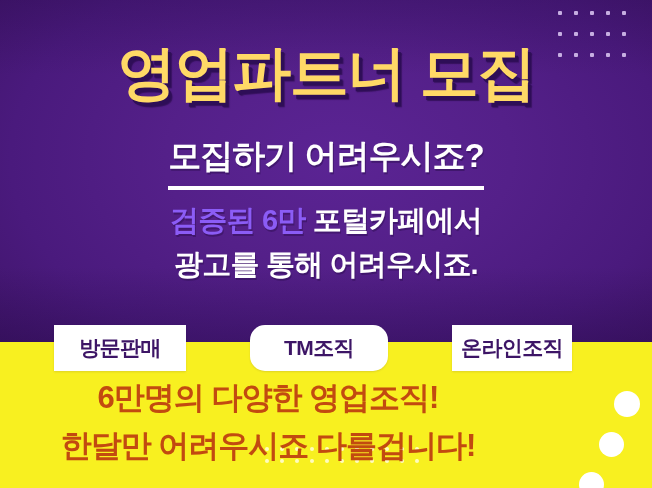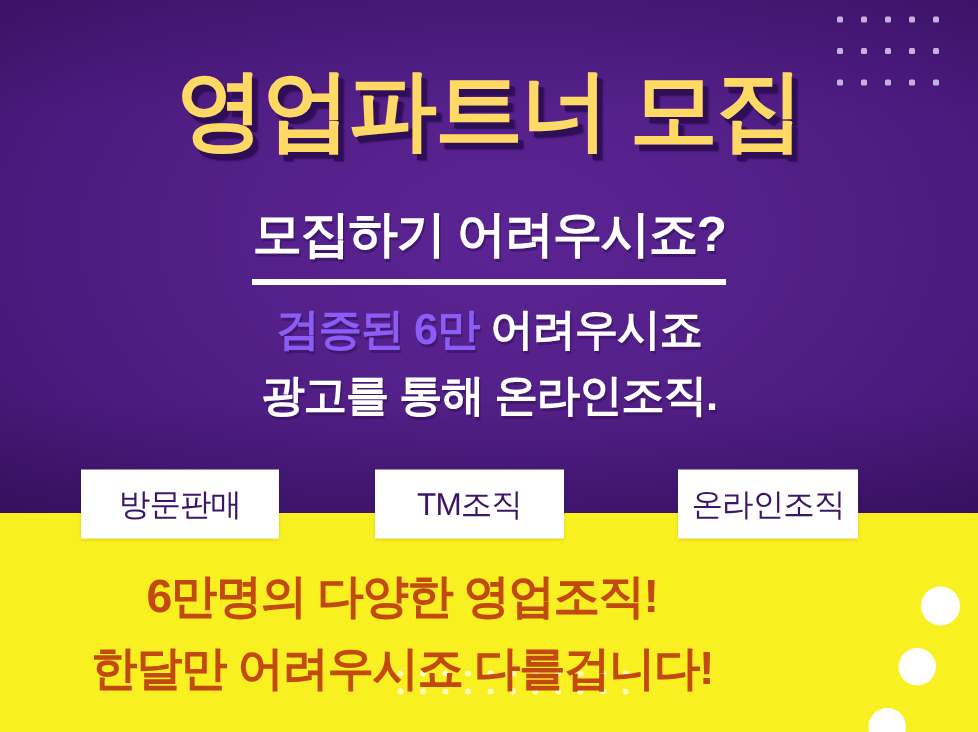--- a/index.html
+++ b/index.html
@@ -167,36 +167,36 @@
     position: absolute;
     left: 0;
     top: 313px;
     width: 652px;
     height: 46px;
     z-index: 6;
     pointer-events: none;
   }
   .badge {
     position: absolute;
-    top: 0;
+    top: 12px;
     height: 46px;
     background: #FFFFFF;
     display: flex;
     align-items: center;
     justify-content: center;
     font-size: 21px;
-    font-weight: 400;
+    font-weight: 700;
     letter-spacing: -0.6px;
     color: #3D1566;
     white-space: nowrap;
     pointer-events: auto;
     box-shadow: 0 1px 2px rgba(40,10,75,0.12);
   }
   .badge.b1 { left: 54px;  width: 132px; }
-  .badge.b2 { left: 250px; width: 126px; }
+  .badge.b2 { left: 250px; width: 138px; border-radius: 15px; }
   .badge.b3 { left: 452px; width: 120px; }
 
   
   .tagline {
     position: absolute;
     left: 0;
     top: 374px;
     width: 536px;
     text-align: center;
     z-index: 4;
@@ -237,22 +237,22 @@
 
   </div>
 
   <div class="headline">영업파트너 모집</div>
 
   <div class="subheadline">
     <span>모집하기 어려우시죠?</span>
   </div>
 
   <div class="body-copy">
-    <div class="body-line"><span class="accent">검증된 6만</span><span> 어려우시죠</span></div>
-    <div class="body-line">광고를 통해 온라인조직.</div>
+    <div class="body-line"><span class="accent">검증된 6만</span><span> 포털카페에서</span></div>
+    <div class="body-line">광고를 통해 어려우시죠.</div>
   </div>
 
   <div class="yellow-panel">
 
     <div class="yellow-dots">
       <i></i>
       <i></i>
       <i></i>
       <i></i>
       <i></i>

